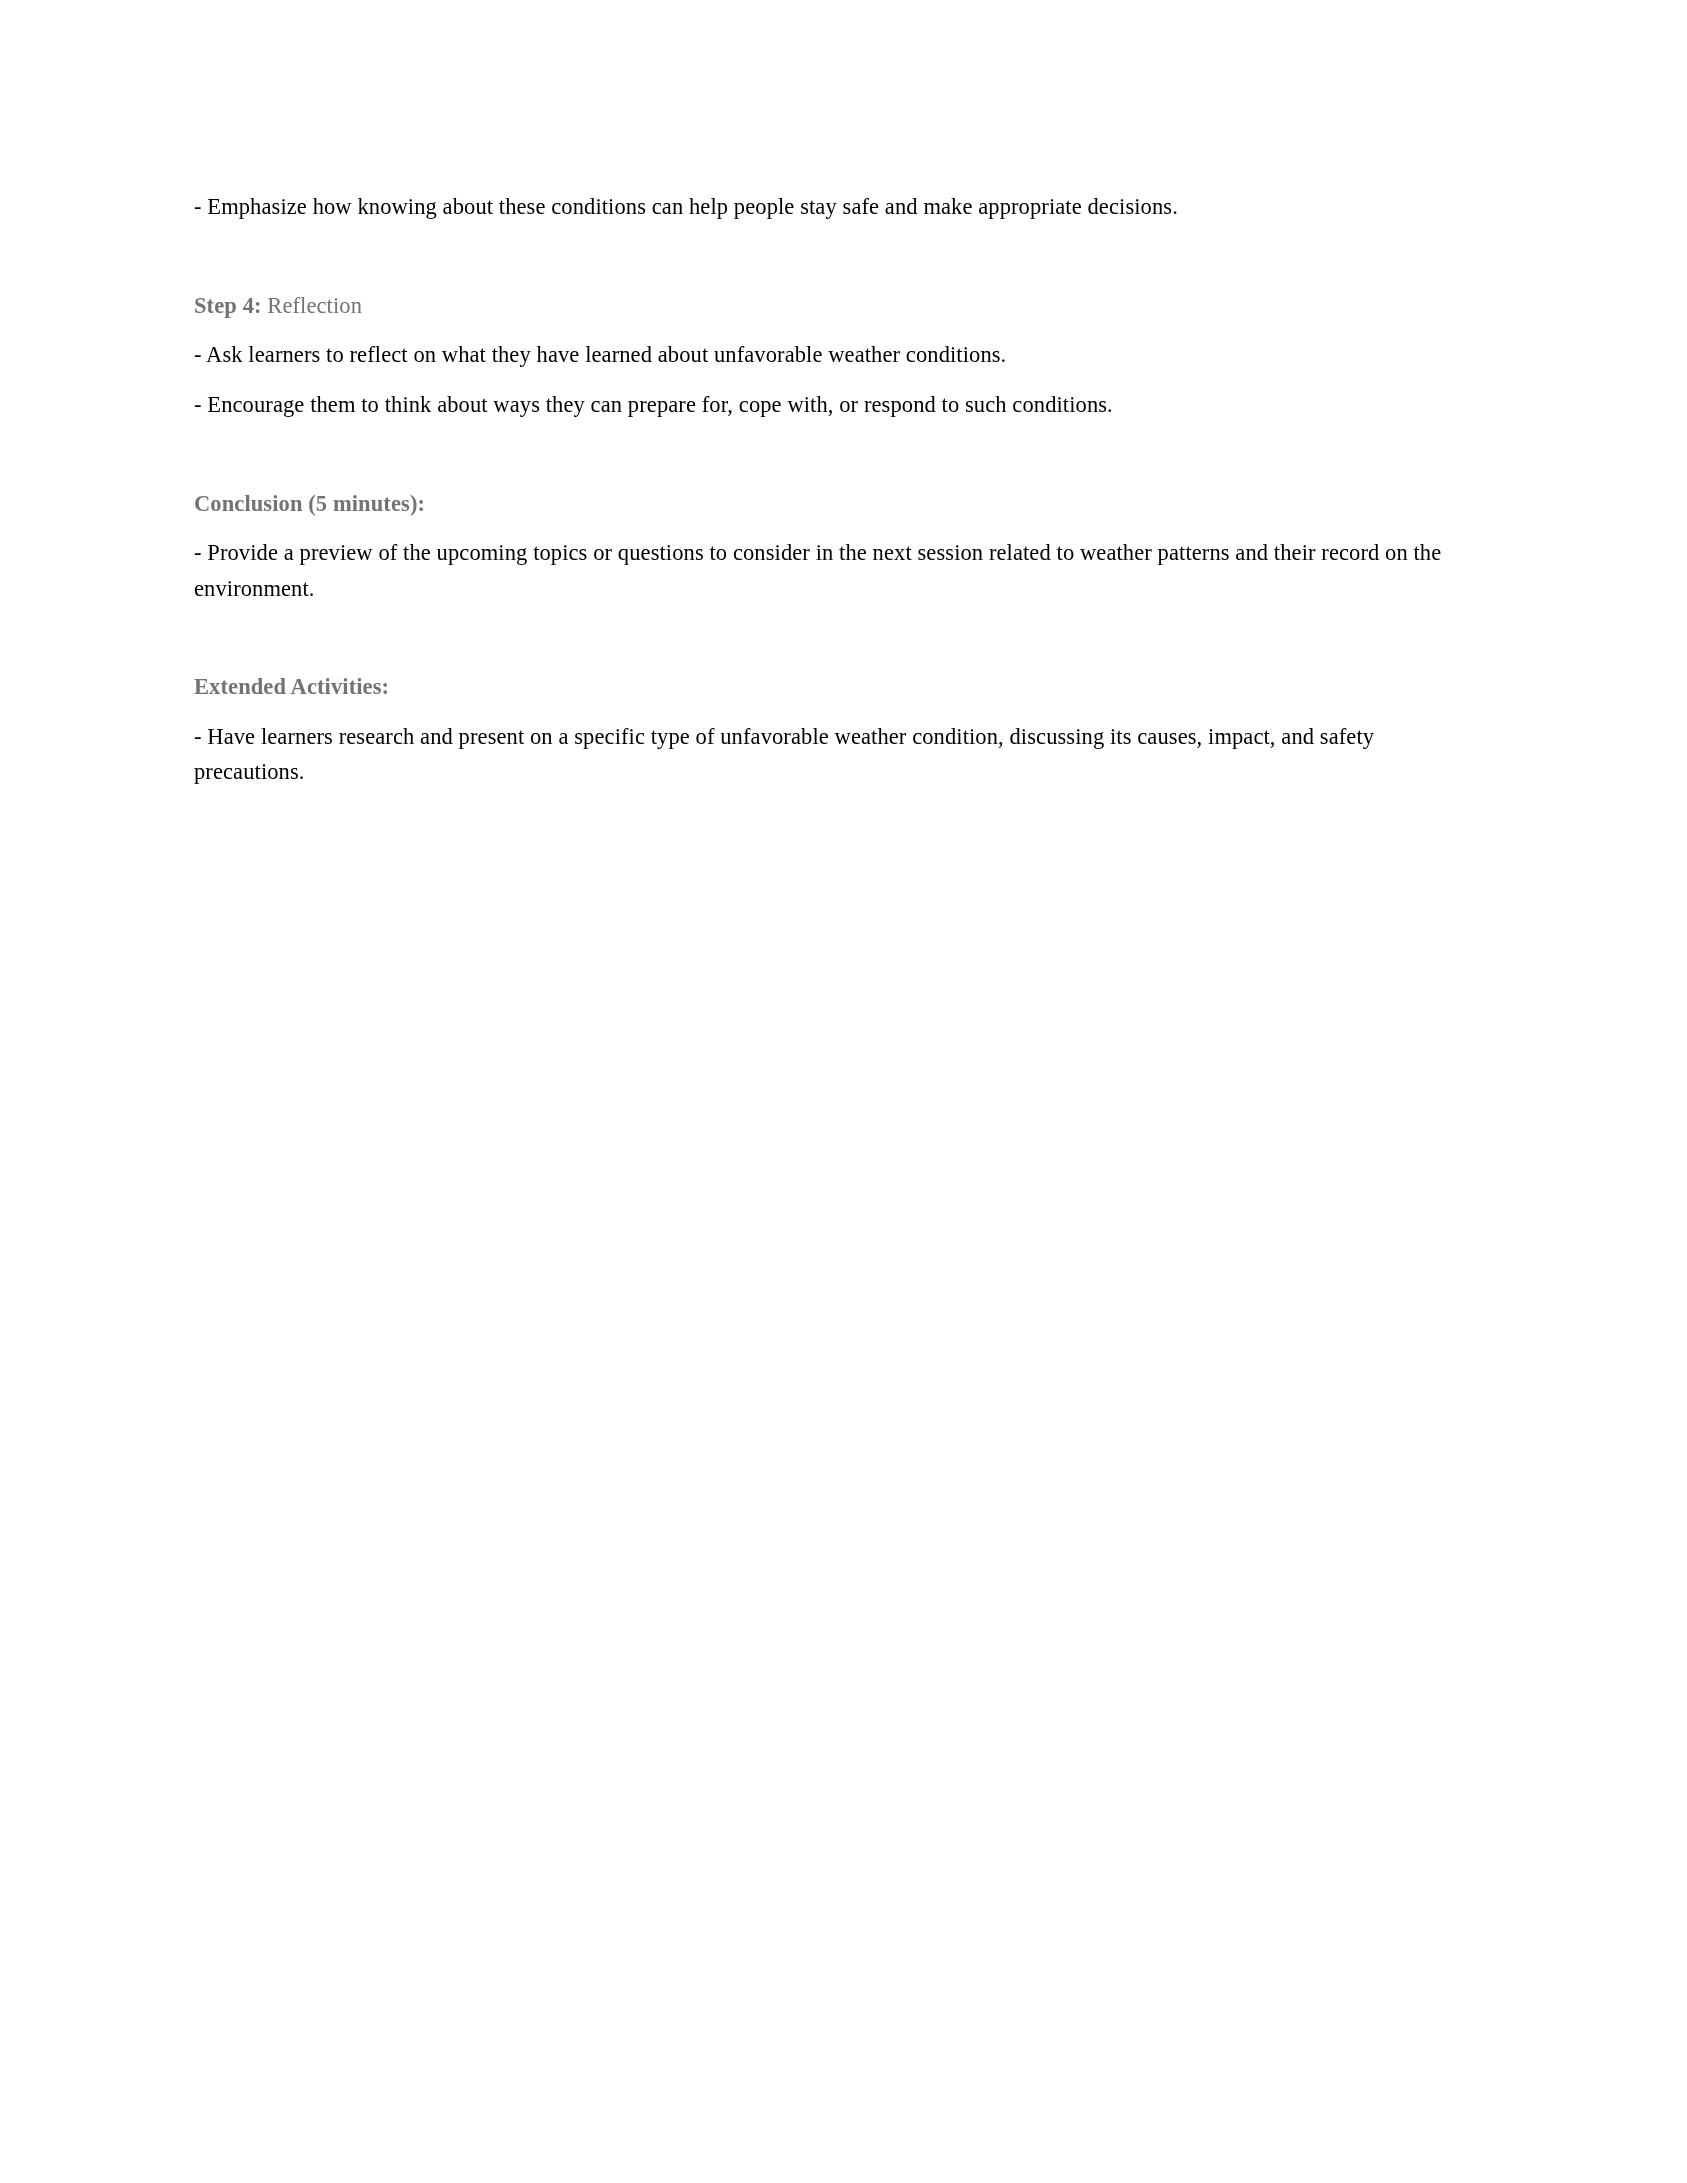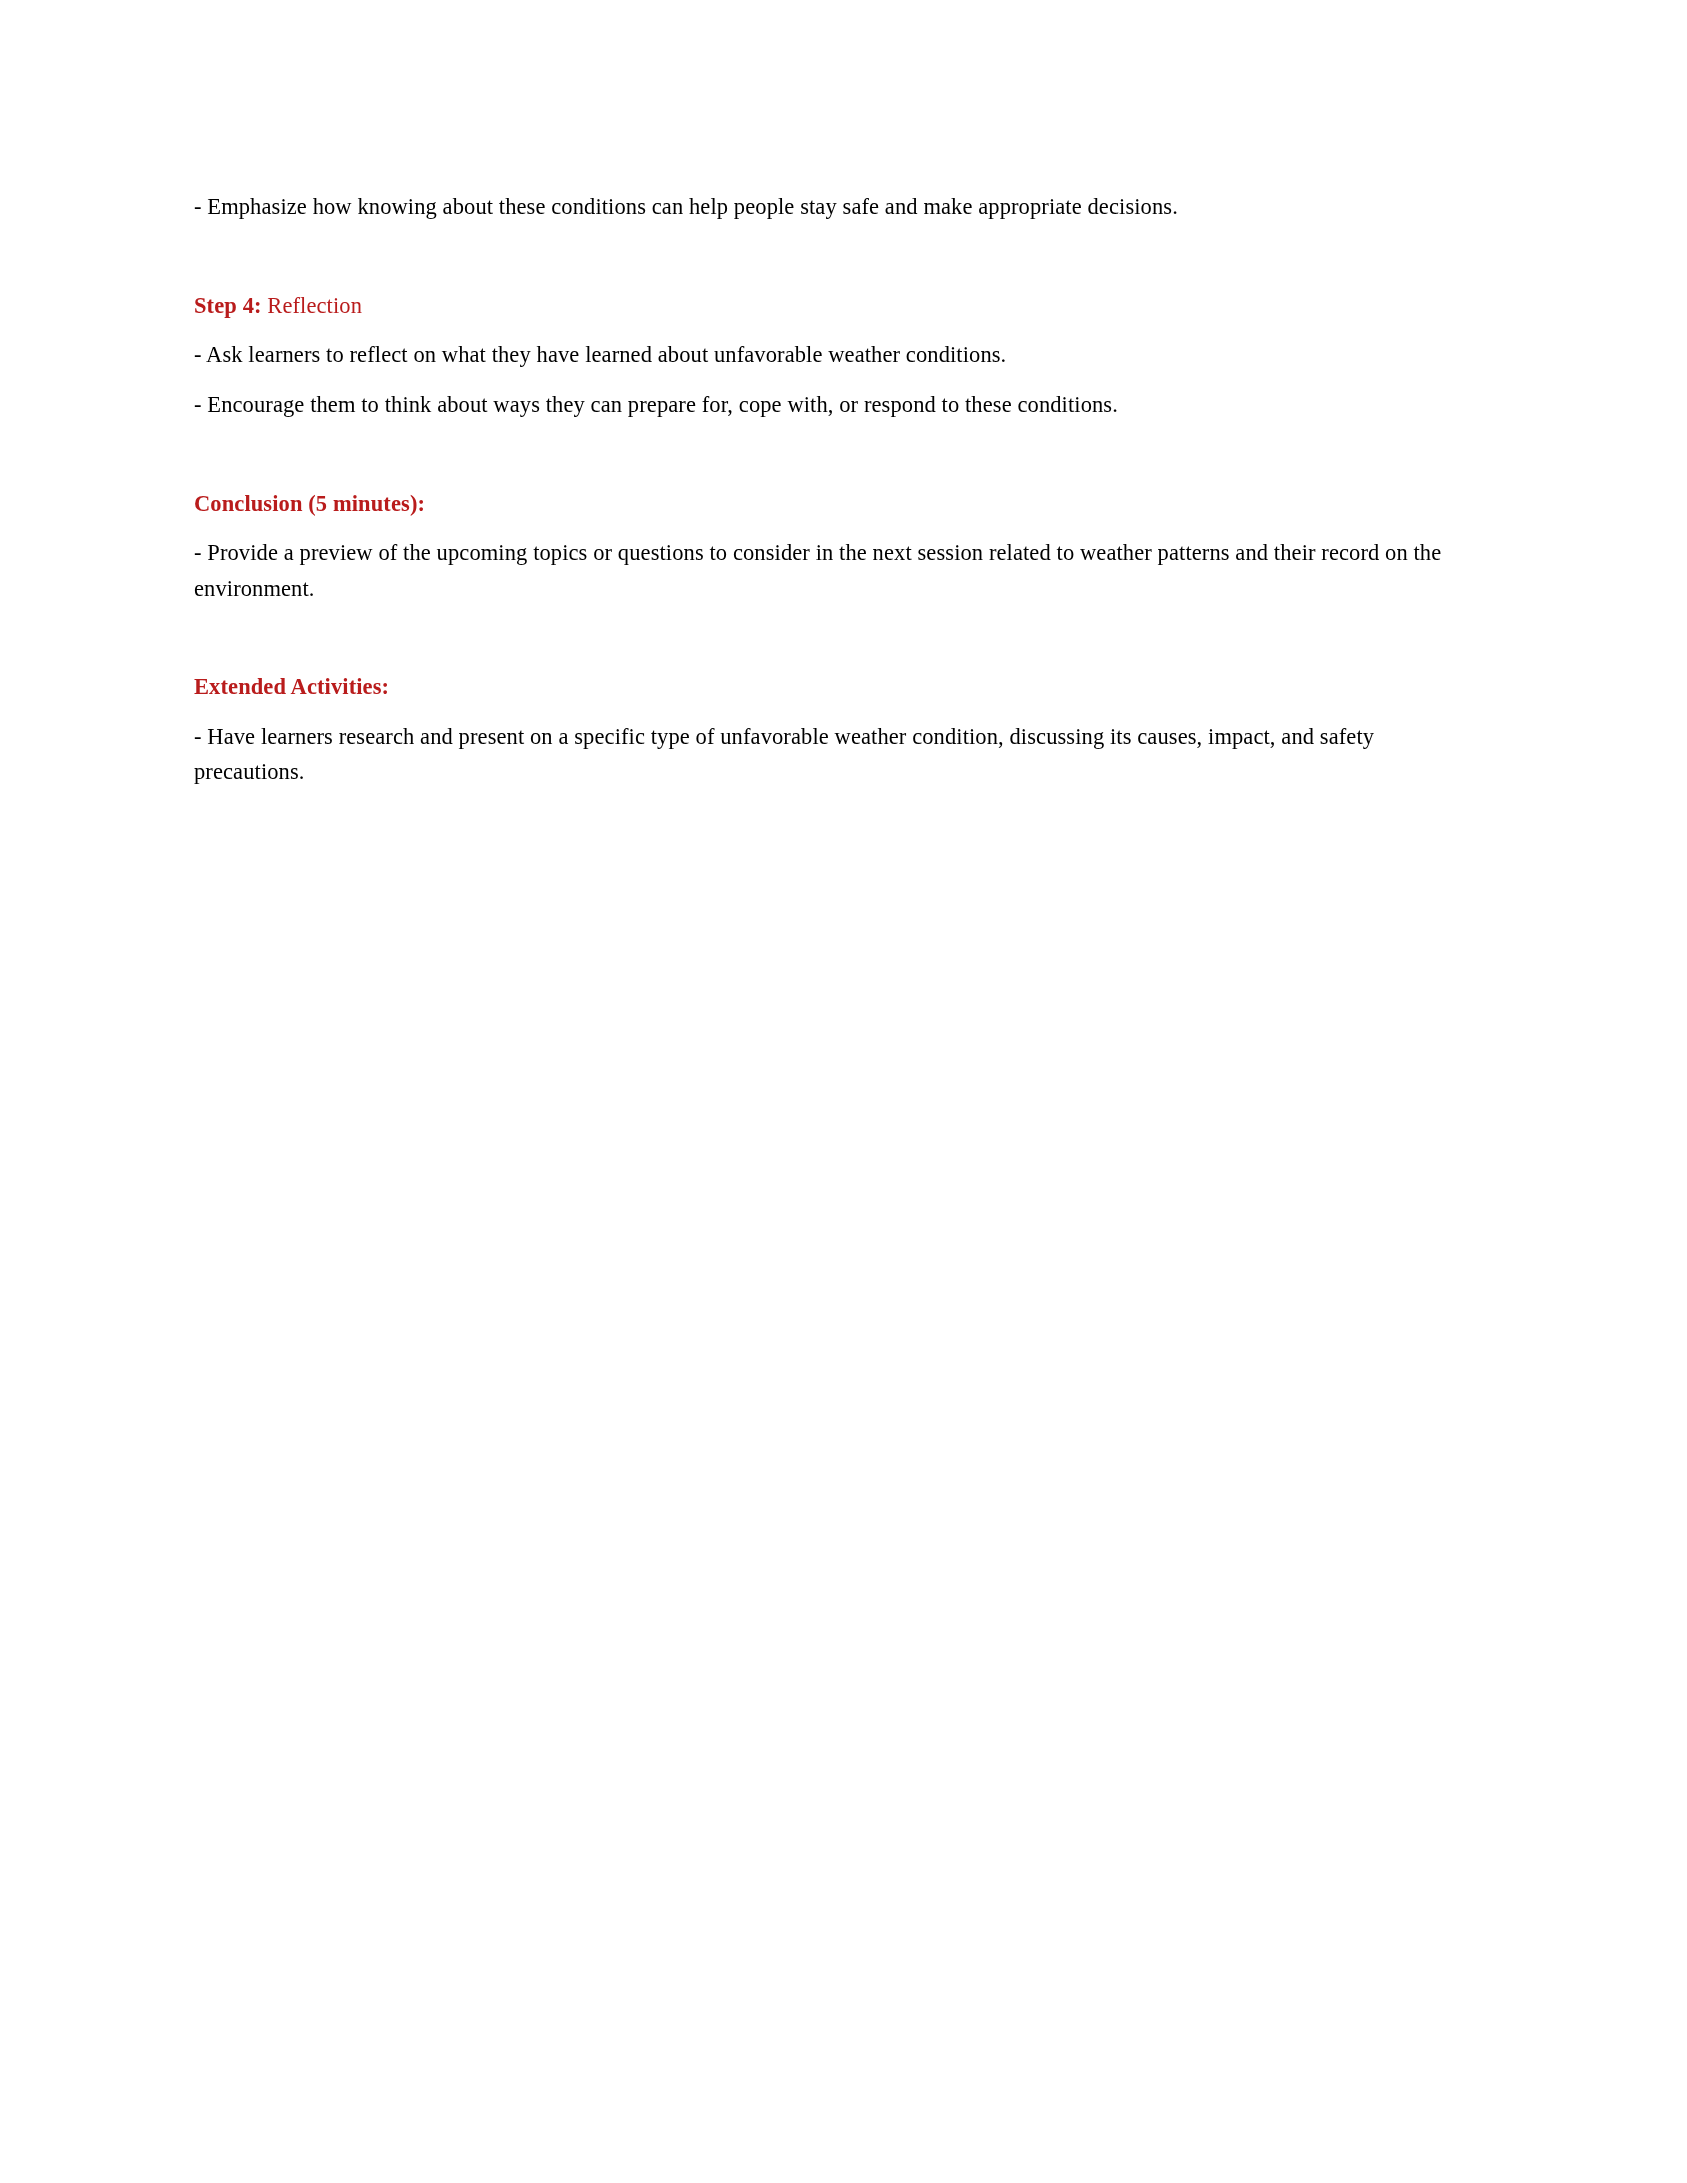--- a/index.html
+++ b/index.html
@@ -33,21 +33,21 @@
     margin: 0 0 14.6px 0;
     text-align: left;
     color: #000000;
     letter-spacing: 0.1px;
   }
   .heading {
     font-size: 22.5px;
     line-height: 1.56;
     font-weight: bold;
     margin: 0 0 14.6px 0;
-    color: #b91c1c;
+    color: #737373;
     letter-spacing: 0.1px;
   }
   .heading .regular {
     font-weight: normal;
   }
   
   .gap-section { height: 49px; }
   .gap-section-lg { height: 64px; }
 </style>
 </head>
@@ -57,21 +57,21 @@
   <div class="content">
 
     <p class="para">- Emphasize how knowing about these conditions can help people stay safe and make appropriate decisions.</p>
 
     <div class="gap-section"></div>
 
     <p class="heading"><span>Step 4:</span><span class="regular"> Reflection</span></p>
 
     <p class="para">- Ask learners to reflect on what they have learned about unfavorable weather conditions.</p>
 
-    <p class="para">- Encourage them to think about ways they can prepare for, cope with, or respond to these conditions.</p>
+    <p class="para">- Encourage them to think about ways they can prepare for, cope with, or respond to such conditions.</p>
 
     <div class="gap-section"></div>
 
     <p class="heading">Conclusion (5 minutes):</p>
 
 
 
     <p class="para">- Provide a preview of the upcoming topics or questions to consider in the next session related to weather patterns and their record on the environment.</p>
 
     <div class="gap-section"></div>

